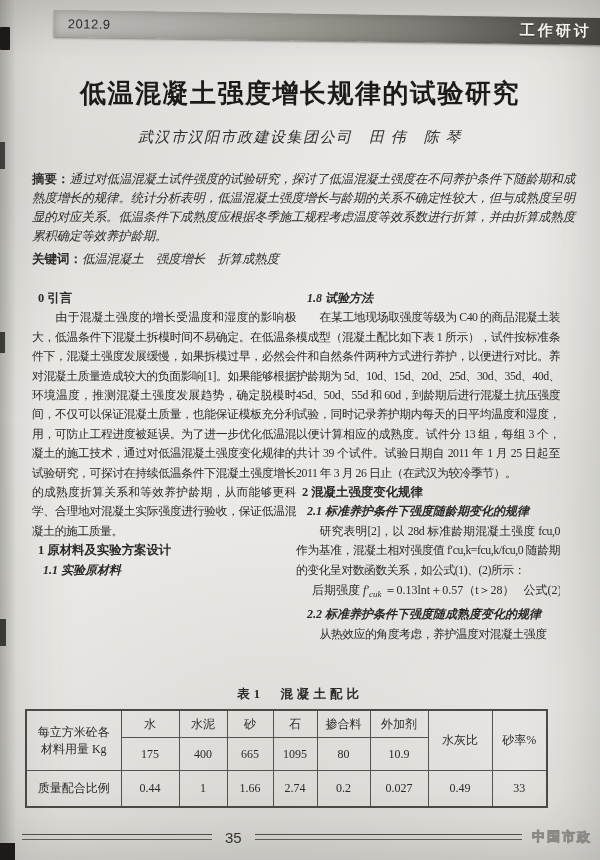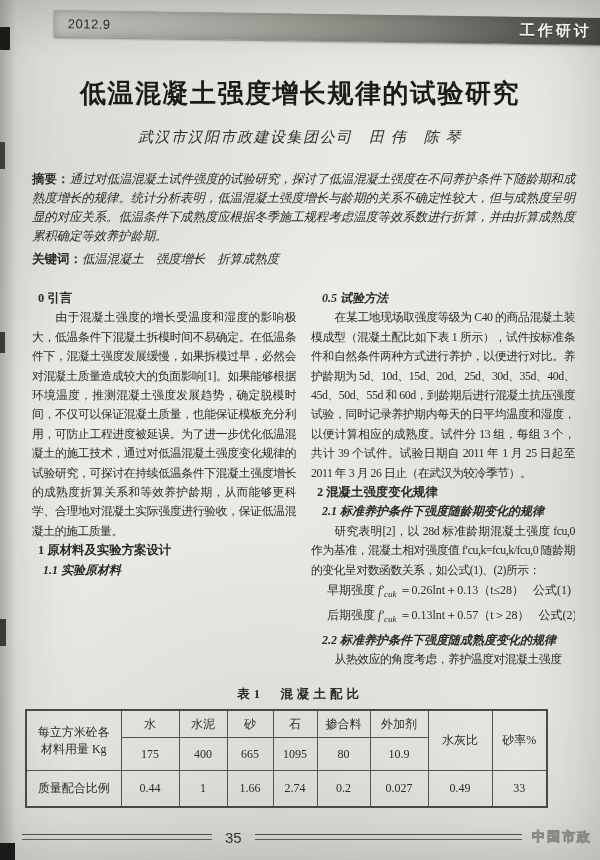--- a/index.html
+++ b/index.html
@@ -23,21 +23,21 @@
   
   .content{position:relative;padding:76px 0 0 0;}
   .title{margin:0;text-align:center;font-size:26px;font-weight:bold;letter-spacing:1.5px;color:#1c1b19;}
   .byline{margin-top:17px;text-align:center;font-size:15px;font-style:italic;letter-spacing:1.5px;color:#2f2e2c;}
   
   .abstract{margin:23px 25px 0 32px;font-size:12.5px;line-height:19px;text-align:justify;
             font-style:italic;letter-spacing:-0.2px;}
   .abstract .lbl,.keywords .lbl{font-style:normal;font-weight:bold;letter-spacing:0;}
   .keywords{margin:4px 25px 0 32px;font-size:12.5px;line-height:19px;font-style:italic;letter-spacing:-0.2px;}
   
-  .columns{display:flex;margin:20px 25px 0 32px;gap:15px;height:388px;overflow:hidden;}
+  .columns{display:flex;margin:20px 25px 0 32px;height:388px;overflow:hidden;}
   .col{width:264px;font-size:11.8px;line-height:19.4px;letter-spacing:-0.45px;text-align:justify;overflow:hidden;}
   .col p{margin:0;text-indent:2em;}
   .col h3{margin:0;font-size:12.4px;font-weight:bold;letter-spacing:0;text-indent:6px;line-height:19.4px;}
   .col h4{margin:0;font-size:12px;font-weight:600;font-style:italic;letter-spacing:0;text-indent:11px;line-height:19.4px;}
   .formula{padding-left:16px;line-height:21px;font-size:12px;letter-spacing:0;white-space:nowrap;}
   .formula .fsym{font-family:"Liberation Serif",serif;font-style:italic;}
   .formula sub{font-size:9px;font-style:italic;}
   .formula .ftag{margin-left:9px;}
   
   .table-caption{margin-top:9px;text-align:center;font-size:12.5px;font-weight:600;letter-spacing:4px;color:#2b2a28;}
@@ -88,26 +88,25 @@
     <p class="keywords"><b class="lbl">关键词：</b><span>低温混凝土　强度增长　折算成熟度</span></p>
 
     <div class="columns">
       <div class="col">
         <h3>0 引言</h3>
         <p>由于混凝土强度的增长受温度和湿度的影响极大，低温条件下混凝土拆模时间不易确定。在低温条件下，混凝土强度发展缓慢，如果拆模过早，必然会对混凝土质量造成较大的负面影响[1]。如果能够根据环境温度，推测混凝土强度发展趋势，确定脱模时间，不仅可以保证混凝土质量，也能保证模板充分利用，可防止工程进度被延误。为了进一步优化低温混凝土的施工技术，通过对低温混凝土强度变化规律的试验研究，可探讨在持续低温条件下混凝土强度增长的成熟度折算关系和等效养护龄期，从而能够更科学、合理地对混凝土实际强度进行验收，保证低温混凝土的施工质量。</p>
         <h3>1 原材料及实验方案设计</h3>
         <h4>1.1 实验原材料</h4>
       </div>
       <div class="col">
-        <h4>0.5 试验方法</h4>
+        <h4>1.8 试验方法</h4>
         <p>在某工地现场取强度等级为 C40 的商品混凝土装模成型（混凝土配比如下表 1 所示），试件按标准条件和自然条件两种方式进行养护，以便进行对比。养护龄期为 5d、10d、15d、20d、25d、30d、35d、40d、45d、50d、55d 和 60d，到龄期后进行混凝土抗压强度试验，同时记录养护期内每天的日平均温度和湿度，以便计算相应的成熟度。试件分 13 组，每组 3 个，共计 39 个试件。试验日期自 2011 年 1 月 25 日起至 2011 年 3 月 26 日止（在武汉为较冷季节）。</p>
         <h3>2 混凝土强度变化规律</h3>
         <h4>2.1 标准养护条件下强度随龄期变化的规律</h4>
         <p>研究表明[2]，以 28d 标准龄期混凝土强度 fcu,0 作为基准，混凝土相对强度值 f′cu,k=fcu,k/fcu,0 随龄期的变化呈对数函数关系，如公式(1)、(2)所示：</p>
-        <div class="formula"><span>早期强度 </span><i class="fsym">f′</i><sub>cuk</sub><span> ＝0.26lnt＋0.13（t≤28）</span><span class="ftag">公式(1)</span></div>
         <div class="formula"><span>后期强度 </span><i class="fsym">f′</i><sub>cuk</sub><span> ＝0.13lnt＋0.57（t＞28）</span><span class="ftag">公式(2)</span></div>
         <h4>2.2 标准养护条件下强度随成熟度变化的规律</h4>
         <p>从热效应的角度考虑，养护温度对混凝土强度</p>
       </div>
     </div>
 
     <div class="table-caption">表1　混凝土配比</div>
 
     <table class="mix-table">
       <colgroup>

